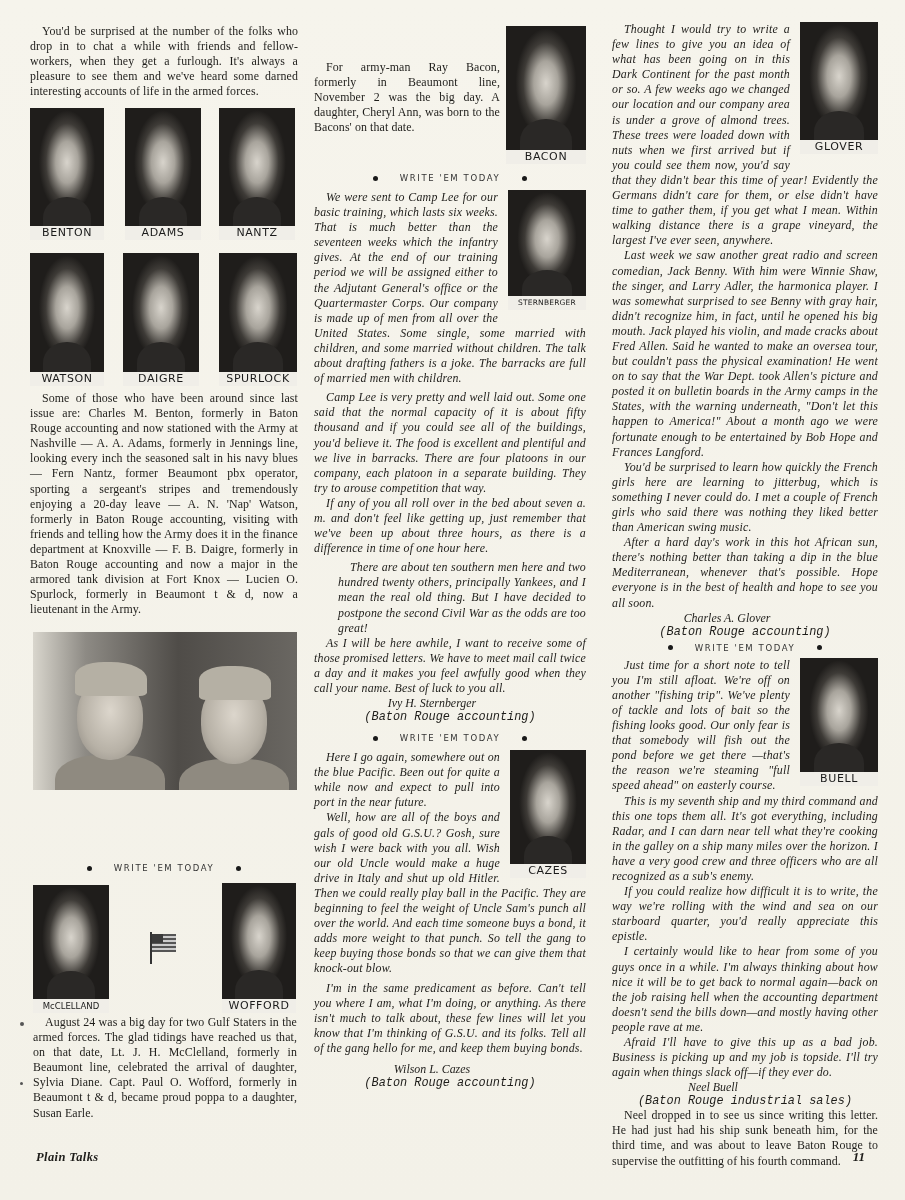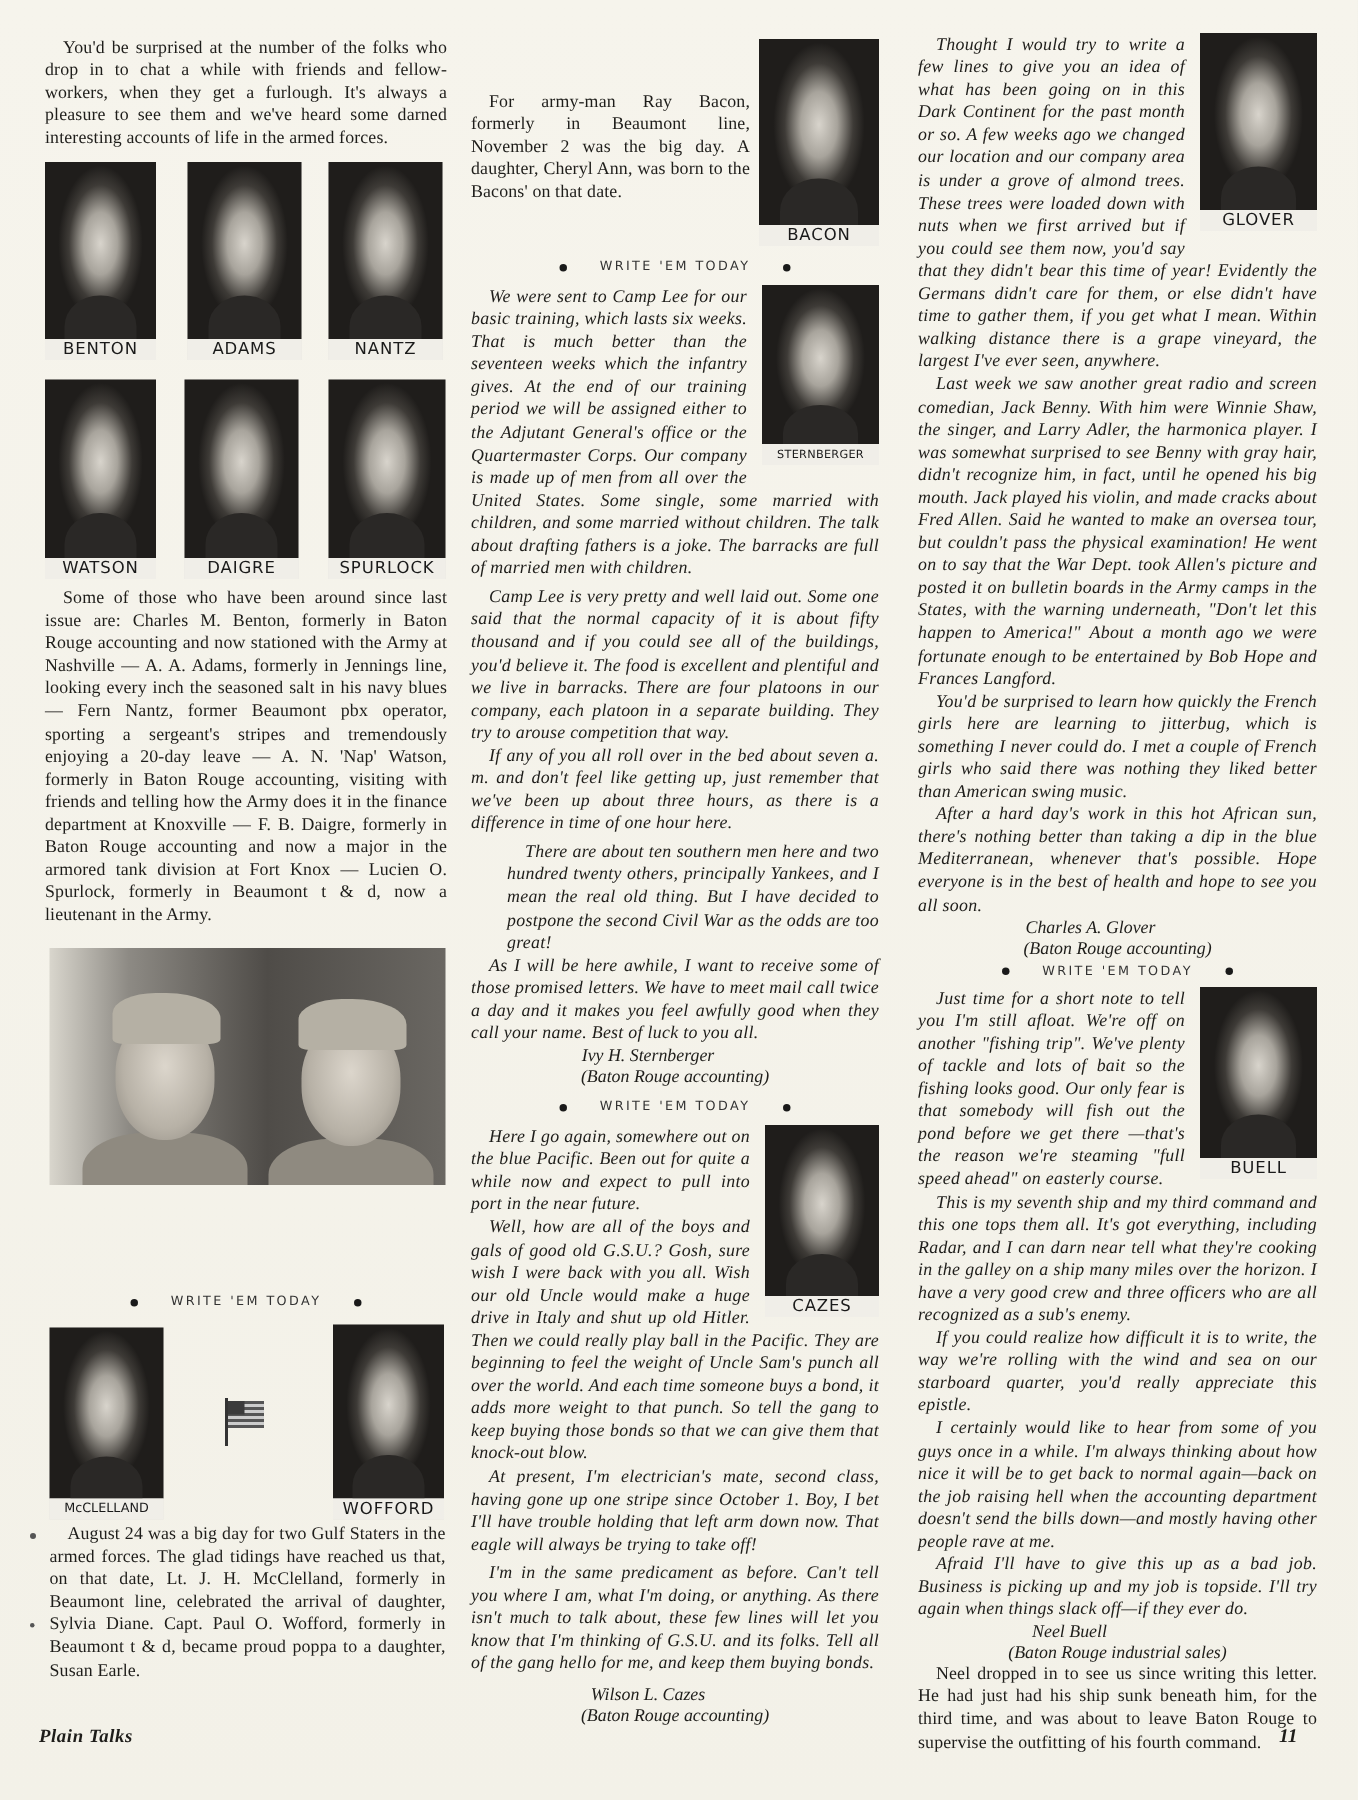--- a/index.html
+++ b/index.html
@@ -8,21 +8,21 @@
   .page { position: absolute; inset: 0; background: linear-gradient(180deg, #f6f4ec 0%, #f3f1e8 100%); }
   .col { position: absolute; top: 0; }
   .col-left { left: 30px; width: 268px; }
   .col-mid { left: 314px; width: 272px; }
   .col-right { left: 612px; width: 266px; }
 
   p.body { font-family: "Liberation Serif", serif; font-size: 11.9px; line-height: 15.1px; text-align: justify; text-indent: 12px; letter-spacing: 0.1px; }
   p.it { font-family: "Liberation Serif", serif; font-style: italic; font-size: 11.9px; line-height: 15.1px; text-align: justify; text-indent: 12px; letter-spacing: 0.2px; }
   .sig { font-family: "Liberation Serif", serif; font-style: italic; font-size: 11.9px; line-height: 14px; text-align: center; }
   .sig .name { padding-right: 36px; display: block; }
-  .sig .dept { display: block; }
+  .sig .dept { display: block; font-family: Liberation Mono, monospace; }
 
   .divider { font-family: "DejaVu Sans", sans-serif; font-size: 8.5px; letter-spacing: 1.6px; color: #333; text-align: center; display: flex; justify-content: center; align-items: center; gap: 22px; height: 16px; }
   .divider .dot { width: 5px; height: 5px; border-radius: 50%; background: #1a1a1a; display: inline-block; }
 
   .photo { position: absolute; background: #e6e4de; }
   .photo .img { position: absolute; left: 0; top: 0; right: 0; bottom: 14px; overflow: hidden;
     background: radial-gradient(ellipse 38% 44% at 50% 46%, #d8d4cc 0%, #a8a49c 40%, #3e3b37 75%, #1f1d1b 100%); }
   .photo .img::after { content: ""; position: absolute; left: 18%; right: 18%; bottom: -10%; height: 35%; background: #2a2826; border-radius: 50% 50% 0 0; }
   .photo .cap { position: absolute; left: 0; right: 0; bottom: 0; height: 14px; font-family: "DejaVu Sans", sans-serif; font-size: 11px; letter-spacing: 0.6px; text-align: center; line-height: 14px; color: #1a1a1a; background: #f0eee8; }
 
@@ -33,21 +33,21 @@
   .group-photo .person { position: absolute; bottom: -10px; width: 110px; height: 150px; }
   .group-photo .person .head { position: absolute; left: 22px; top: 28px; width: 66px; height: 82px; border-radius: 45% 45% 48% 48%; background: radial-gradient(ellipse at 50% 40%, #dcd6cc 0%, #b7b1a6 60%, #8a857d 100%); }
   .group-photo .person .cap-hat { position: absolute; left: 20px; top: 12px; width: 72px; height: 34px; border-radius: 40% 50% 10% 10%; background: #b5b0a4; }
   .group-photo .person .torso { position: absolute; left: 0; top: 105px; width: 110px; height: 60px; border-radius: 40% 40% 0 0; background: #8f8a80; }
 
   .flag { position: absolute; left: 150px; top: 932px; width: 28px; height: 32px; }
   .flag .pole { position: absolute; left: 0; top: 0; width: 2px; height: 32px; background: #333; }
   .flag .cloth { position: absolute; left: 2px; top: 2px; width: 24px; height: 18px; background: repeating-linear-gradient(180deg, #555 0 2px, #ccc 2px 4px); }
   .flag .canton { position: absolute; left: 2px; top: 2px; width: 11px; height: 9px; background: #3b3b3b; }
 
-  .footer-left { position: absolute; left: 26px; top: 1150px; font-family: "Liberation Serif", serif; font-style: italic; font-weight: bold; font-size: 12.5px; letter-spacing: 0.4px; }
+  .footer-left { position: absolute; left: 36px; top: 1150px; font-family: "Liberation Serif", serif; font-style: italic; font-weight: bold; font-size: 12.5px; letter-spacing: 0.4px; }
   .footer-right { position: absolute; right: 40px; top: 1149px; font-family: "Liberation Serif", serif; font-style: italic; font-weight: bold; font-size: 13px; }
   .stray { position: absolute; width: 4px; height: 4px; border-radius: 50%; background: #555; }
 </style>
 </head>
 <body>
 
 <div class="page">
 
   <div class="col col-left">
     <p class="body" style="position:absolute; top:24px; left:0; width:268px;">You'd be surprised at the number of the folks who drop in to chat a while with friends and fellow-workers, when they get a furlough. It's always a pleasure to see them and we've heard some darned interesting accounts of life in the armed forces.</p>
@@ -156,21 +156,20 @@
     </div>
 
     <div class="float-photo" style="width:76px; height:128px;">
       <div class="photo" style="width:76px; height:128px;">
         <div class="img"></div>
         <div class="cap">CAZES</div>
       </div>
     </div>
     <p class="it">Here I go again, somewhere out on the blue Pacific. Been out for quite a while now and expect to pull into port in the near future.</p>
     <p class="it">Well, how are all of the boys and gals of good old G.S.U.? Gosh, sure wish I were back with you all. Wish our old Uncle would make a huge drive in Italy and shut up old Hitler. Then we could really play ball in the Pacific. They are beginning to feel the weight of Uncle Sam's punch all over the world. And each time someone buys a bond, it adds more weight to that punch. So tell the gang to keep buying those bonds so that we can give them that knock-out blow.</p>
-    <p class="it">At present, I'm electrician's mate, second class, having gone up one stripe since October 1. Boy, I bet I'll have trouble holding that left arm down now. That eagle will always be trying to take off!</p>
     <p class="it" style="margin-top:4px;">I'm in the same predicament as before. Can't tell you where I am, what I'm doing, or anything. As there isn't much to talk about, these few lines will let you know that I'm thinking of G.S.U. and its folks. Tell all of the gang hello for me, and keep them buying bonds.</p>
     <div class="sig" style="margin-top:6px;">
       <span class="name">Wilson L. Cazes</span>
       <span class="dept">(Baton Rouge accounting)</span>
     </div>
   </div>
 
   <div class="col col-right" style="top:22px;">
     <div class="float-photo" style="width:78px; height:132px;">
       <div class="photo" style="width:78px; height:132px;">

